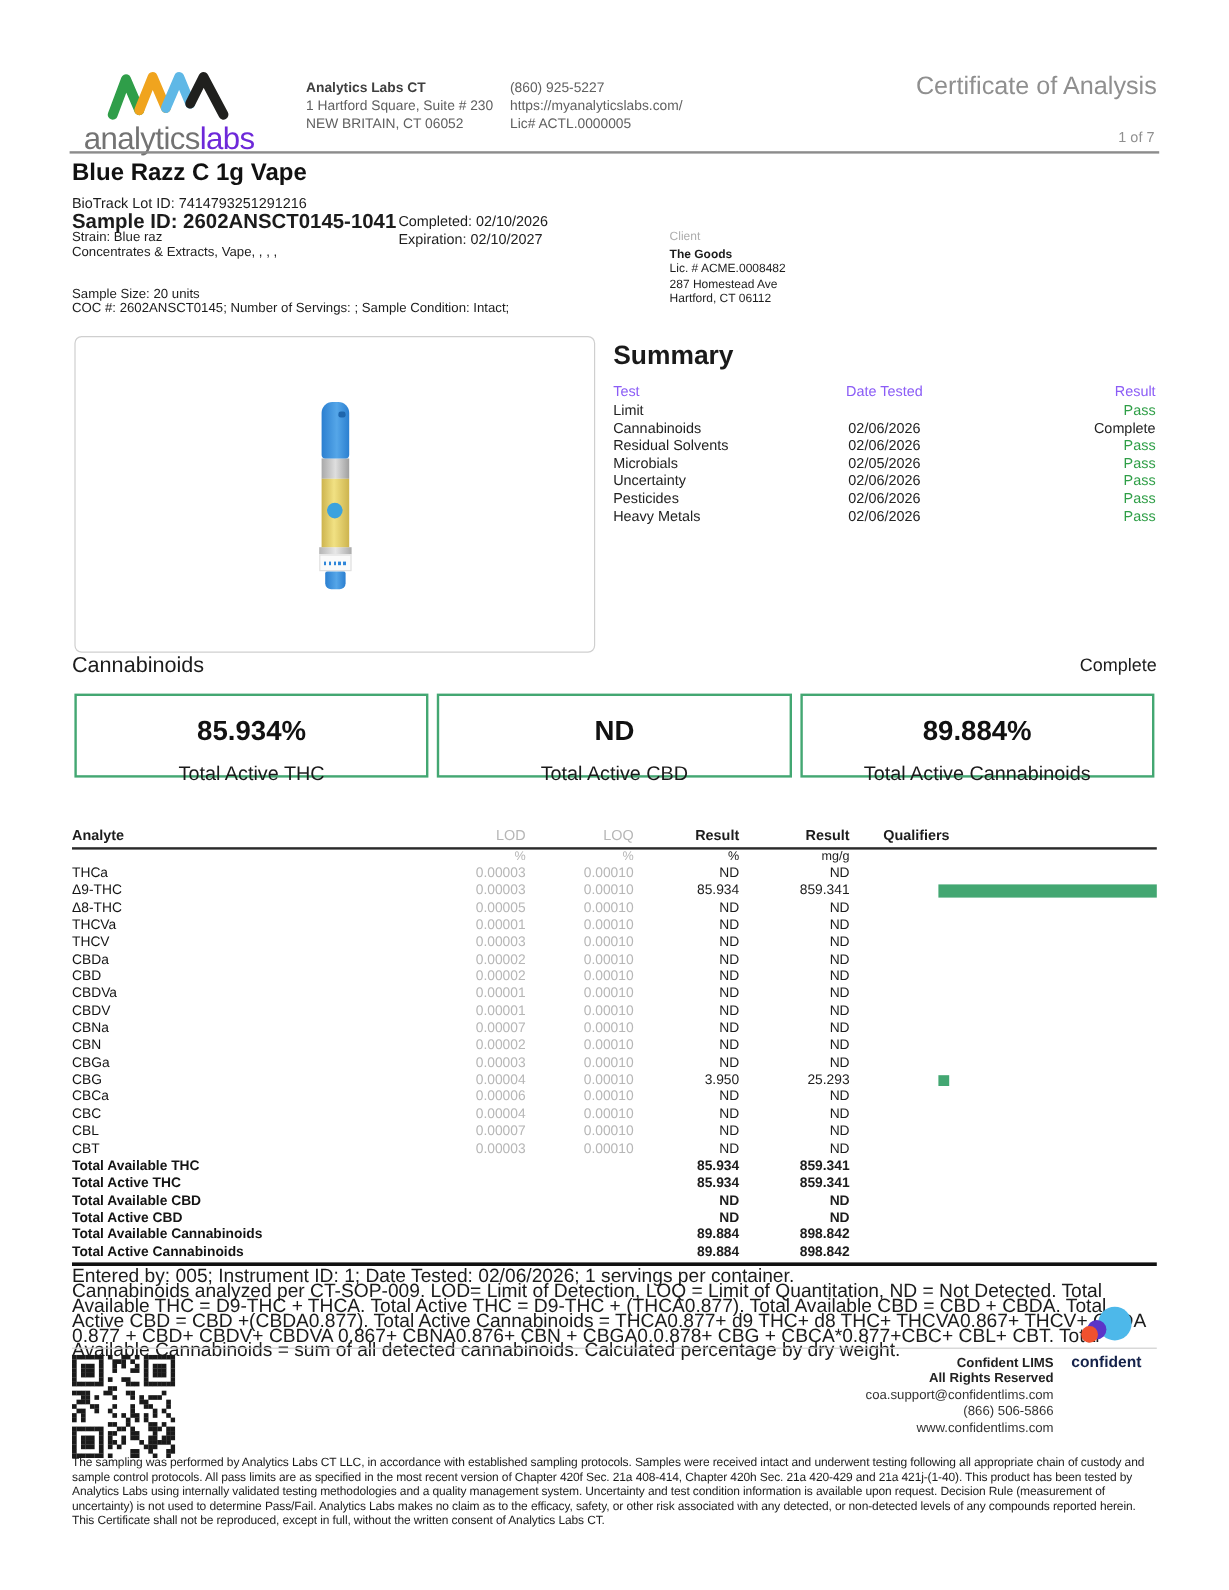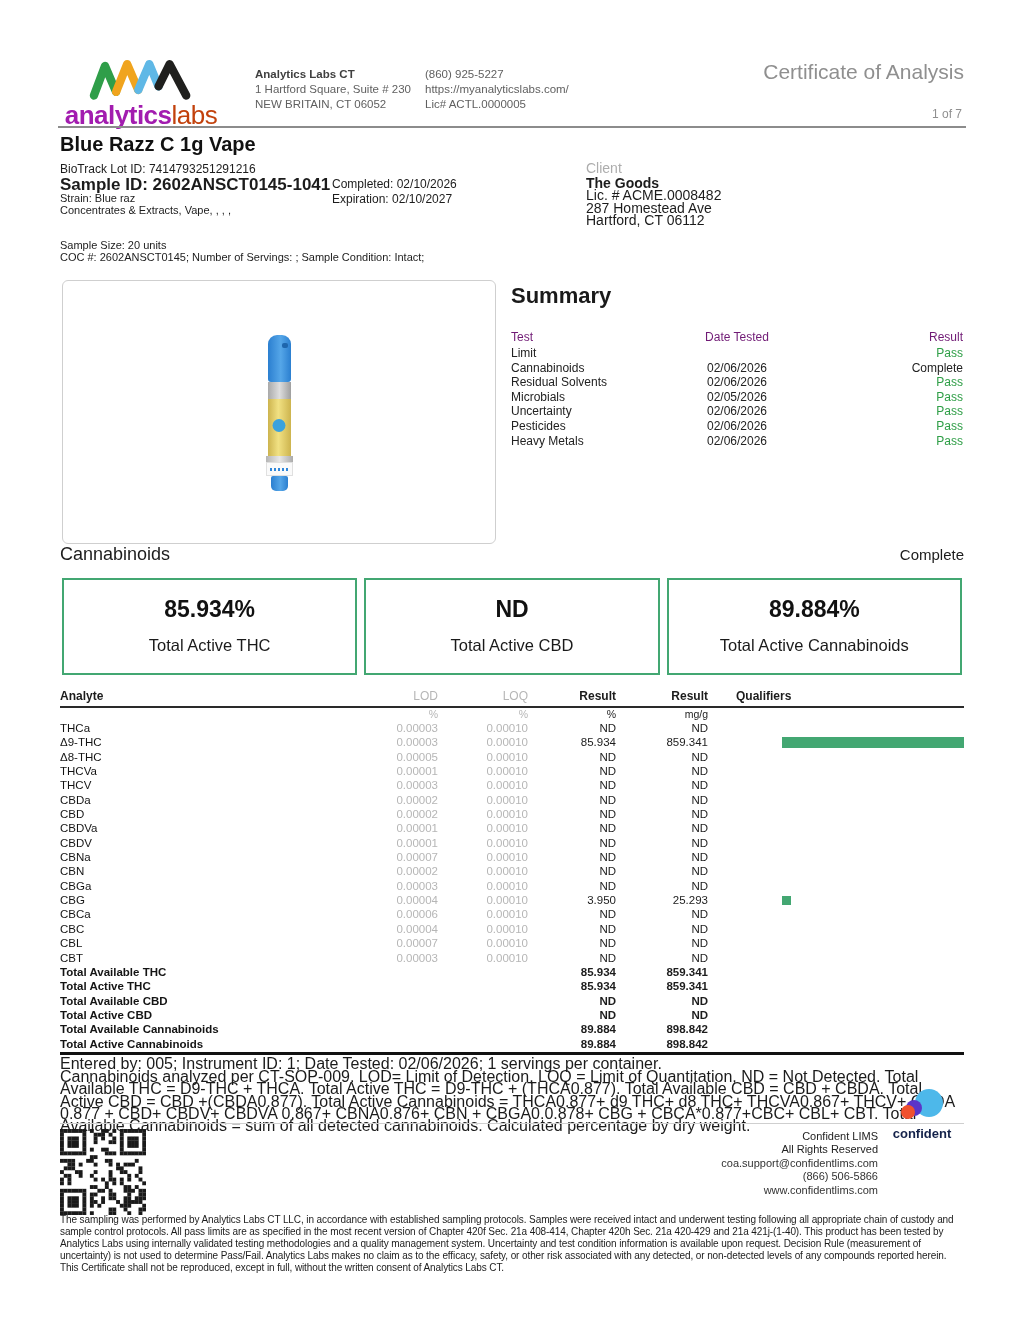--- a/index.html
+++ b/index.html
@@ -4,37 +4,37 @@
 <style>
   * { margin:0; padding:0; box-sizing:border-box; }
   html,body { background:#ffffff; }
   body { font-family:"Liberation Sans", sans-serif; color:#1c1c1c; }
   .page { position:relative; width:1024px; height:1325px; background:#fff; overflow:hidden; }
 
   
   .logo { position:absolute; left:58px; top:54px; width:166px; text-align:center; }
   .logo svg { display:block; margin:0 auto; }
   .brand { font-size:26px; letter-spacing:-0.5px; line-height:26px; }
-  .brand .g { color:#a21caf; font-weight:700; }
-  .brand .d { color:#c2410c; font-weight:400; }
+  .brand .g { color:#737373; font-weight:400; }
+  .brand .d { color:#6d28d9; font-weight:400; }
   .lab-col { position:absolute; top:67px; font-size:11.5px; line-height:15px; color:#5f5f5f; }
   .lab-col .b { font-weight:700; color:#3f3f3f; }
   .col1 { left:255px; } .col2 { left:425px; }
   .coa-title { position:absolute; right:60px; top:60px; font-size:21px; color:#8f8f8f; }
   .page-num { position:absolute; right:62px; top:107px; font-size:12px; color:#8f8f8f; }
   .hr-header { position:absolute; left:58px; right:58px; top:126px; height:2px; background:#8c8c8c; }
 
   
   .prod-title  { position:absolute; left:60px; top:133px; font-size:20px; font-weight:700; color:#111; }
   .biotrack    { position:absolute; left:60px; top:162px; font-size:12px; }
   .sample-id   { position:absolute; left:60px; top:175px; font-size:17px; font-weight:700; }
   .dates       { position:absolute; left:332px; top:177px; font-size:12px; line-height:14.5px; }
   .strain      { position:absolute; left:60px; top:192px; font-size:11px; }
   .category    { position:absolute; left:60px; top:204px; font-size:11px; }
-  .client      { position:absolute; left:558px; top:162px; font-size:14px; line-height:12.5px;margin-left:28px; }
+  .client      { position:absolute; left:558px; top:192px; font-size:10px; line-height:12.5px; }
   .client .lbl { color:#adadad; margin-bottom:2px; }
   .client .nm  { font-weight:700; }
   .sample-size { position:absolute; left:60px; top:239px; font-size:11px; }
   .coc         { position:absolute; left:60px; top:251px; font-size:11px; }
 
   
   .photo-box { position:absolute; left:62px; top:280px; width:434px; height:264px;
                border:1px solid #cfcfcf; border-radius:6px; background:#fff; }
   .vape { position:absolute; left:50%; top:54px; transform:translateX(-50%); width:34px; }
   .vape > div { margin:0 auto; }
@@ -47,30 +47,30 @@
   .v-ring { width:27px; height:6px; background:linear-gradient(90deg,#b5b5b5,#e7e7e7 50%,#ababab); }
   .v-label{ width:27px; height:14px; background:#fafafa; border:1px solid #e0e0e0; position:relative;}
   .v-label:after{content:"";position:absolute;left:3px;top:5px;right:3px;height:3px;
             background:repeating-linear-gradient(90deg,#2f86d9 0 2px,transparent 2px 4px);}
   .v-tip  { width:17px; height:15px; background:linear-gradient(90deg,#2b7fd0,#55a6e8 55%,#2b7fd0); border-radius:2px 2px 5px 5px; }
 
   
   .summary { position:absolute; left:511px; top:283px; width:452px; }
   .summary h2 { font-size:22px; font-weight:600; color:#1a1a1a; }
   .sum-head, .sum-row { display:grid; grid-template-columns:1fr 160px 1fr; font-size:12px; }
-  .sum-head { margin-top:20px; color:#701a75; line-height:17px; }
+  .sum-head { margin-top:9px; color:#8b5cf6; line-height:17px; }
   .sum-row  { line-height:14.6px; color:#222; }
   .sum-head span:nth-child(2), .sum-row span:nth-child(2) { text-align:center; }
   .sum-head span:nth-child(3), .sum-row span:nth-child(3) { text-align:right; }
   .sum-row .pass { color:#2e9e46; }
 
   
   .cann-title { position:absolute; left:60px; top:544px; font-size:18px; font-weight:500; }
   .cann-status{ position:absolute; right:60px; top:546px; font-size:15px; }
-  .boxes { position:absolute; left:62px; right:62px; top:578px; height:97px; display:flex; gap:7px; }
+  .boxes { position:absolute; left:62px; right:62px; top:578px; height:70px; display:flex; gap:7px; }
   .box { flex:1; border:2px solid #43a772; background:#fff; text-align:center; }
   .box .val { font-size:23px; font-weight:700; margin-top:16px; color:#111; }
   .box .lab { font-size:16.5px; margin-top:13px; color:#1a1a1a; }
 
   
   .atable { position:absolute; left:60px; right:60px; top:688px; }
   .t-head, .t-units, .t-row { display:grid; grid-template-columns:250px 128px 90px 88px 92px 1fr; }
   .t-head { font-size:12px; font-weight:700; line-height:16px; border-bottom:2px solid #2a2a2a; padding-bottom:2px;}
   .t-head .dim { font-weight:400; }
   .t-units { font-size:10.5px; line-height:13px; }
@@ -89,21 +89,21 @@
   .notes .n1 { margin-bottom:1px; }
   .hr-notes { position:absolute; left:60px; right:60px; top:1123px; height:1px; background:#cfcfcf; }
 
   .qr { position:absolute; left:60px; top:1129px; width:86px; height:86px; }
 
   .sig { position:absolute; left:385px; top:1122px; width:280px; text-align:center; }
   .sig .line { border-top:2px solid #2b2b2b; margin-top:-4px; }
   .sig .nm { font-size:11.5px; line-height:13px; margin-top:2px; }
 
   .conf-text { position:absolute; right:146px; top:1130px; text-align:right; font-size:11px; line-height:13.4px; color:#333; }
-  .conf-text .b { font-weight:400; color:#222; }
+  .conf-text .b { font-weight:700; color:#222; }
   .conf-logo { position:absolute; right:58px; top:1088px; width:88px; text-align:center; }
   .conf-logo .wm { font-size:13px; font-weight:600; color:#14224a; margin-top:1px; }
 
   .disclaimer { position:absolute; left:60px; right:58px; top:1214px; font-size:10px; line-height:12.1px;
                 color:#1c1c1c; letter-spacing:-0.1px; }
 </style>
 </head>
 <body>
 
 <div class="page">

